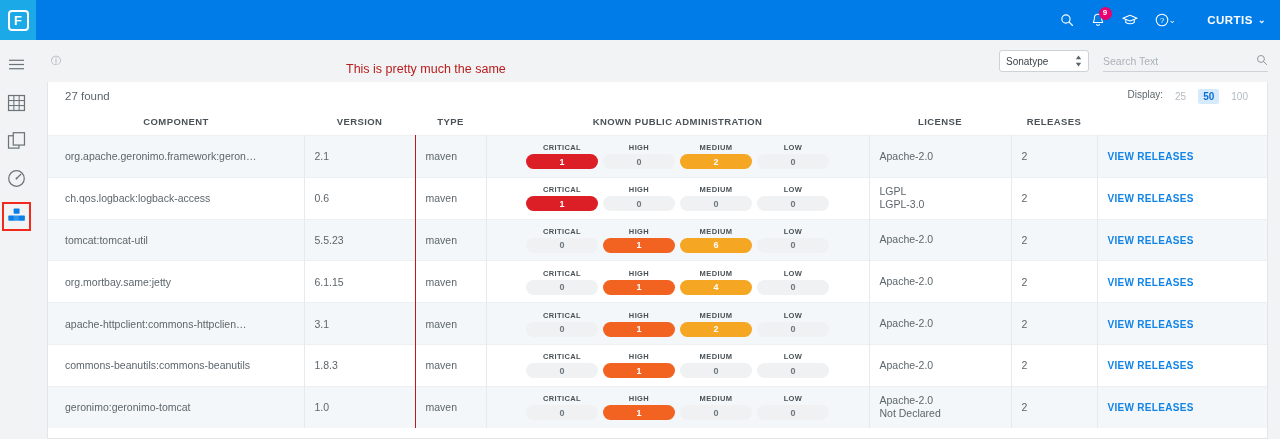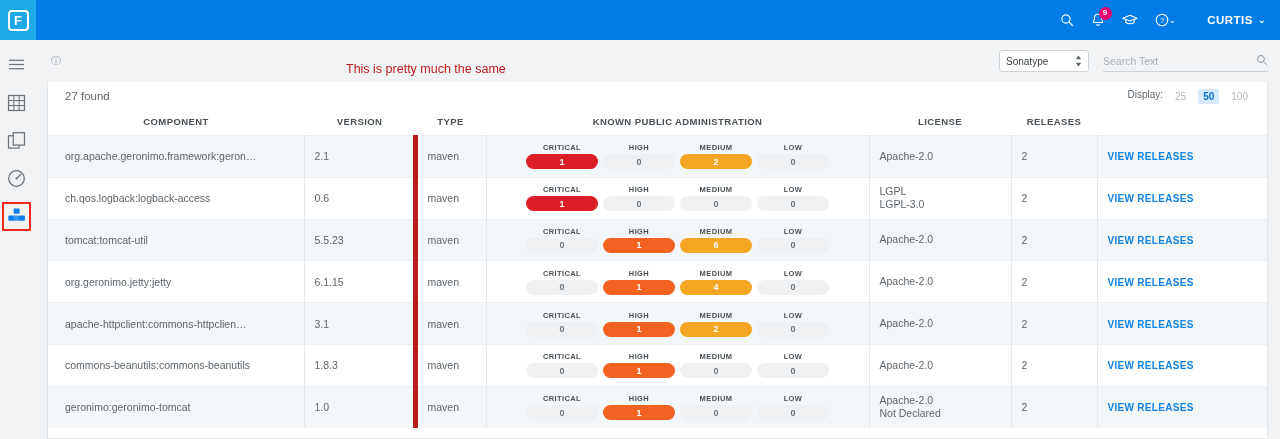--- a/index.html
+++ b/index.html
@@ -123,21 +123,21 @@
     font-size: 9.5px; font-weight: bold; color: #4a5257; letter-spacing: 0.4px;
     padding: 4px 0 8px 0; text-align: center; background: #fff; vertical-align: bottom;
   }
   tbody td {
     font-size: 10.5px; color: #5d666c; padding: 0; height: 41.8px;
     border-top: 1px solid #edf0f2; vertical-align: middle;
   }
   tbody tr:nth-child(odd) td { background: #f3f7f9; }
   tbody tr:nth-child(even) td { background: #ffffff; }
   td.comp { padding-left: 17px; border-right: 1px solid #e6eaed; }
-  td.vers { padding-left: 10px; border-right: 5px solid #b91c1c; }
+  td.vers { padding-left: 10px; border-right: 1px solid #b91c1c; }
   td.type { padding-left: 10px; border-right: 1px solid #e6eaed; }
   td.vuln { border-right: 1px solid #e6eaed; }
   td.lic { padding-left: 10px; border-right: 1px solid #e6eaed; line-height: 13px; }
   td.rel { padding-left: 10px; border-right: 1px solid #e6eaed; }
   td.act { padding-left: 10px; }
 
   .vuln-grid { display: flex; justify-content: center; gap: 5px; }
   .vcell { width: 72px; display: flex; flex-direction: column; align-items: center; gap: 2px; }
   .vlabel { font-size: 7.5px; font-weight: bold; color: #4a5257; letter-spacing: 0.4px; }
   .vpill {
@@ -384,21 +384,21 @@
                   </div>
                 </div>
               </td>
               <td class="lic">
                 <span class="lic-line">Apache-2.0</span>
               </td>
               <td class="rel">2</td>
               <td class="act"><a class="view-rel">VIEW RELEASES</a></td>
             </tr>
             <tr>
-              <td class="comp">org.geronimo.jetty:jetty</td>
+              <td class="comp">org.mortbay.same:jetty</td>
               <td class="vers">6.1.15</td>
               <td class="type">maven</td>
               <td class="vuln">
                 <div class="vuln-grid">
                   <div class="vcell">
                     <div class="vlabel">CRITICAL</div>
                     <div class="vpill">0</div>
                   </div>
                   <div class="vcell">
                     <div class="vlabel">HIGH</div>

